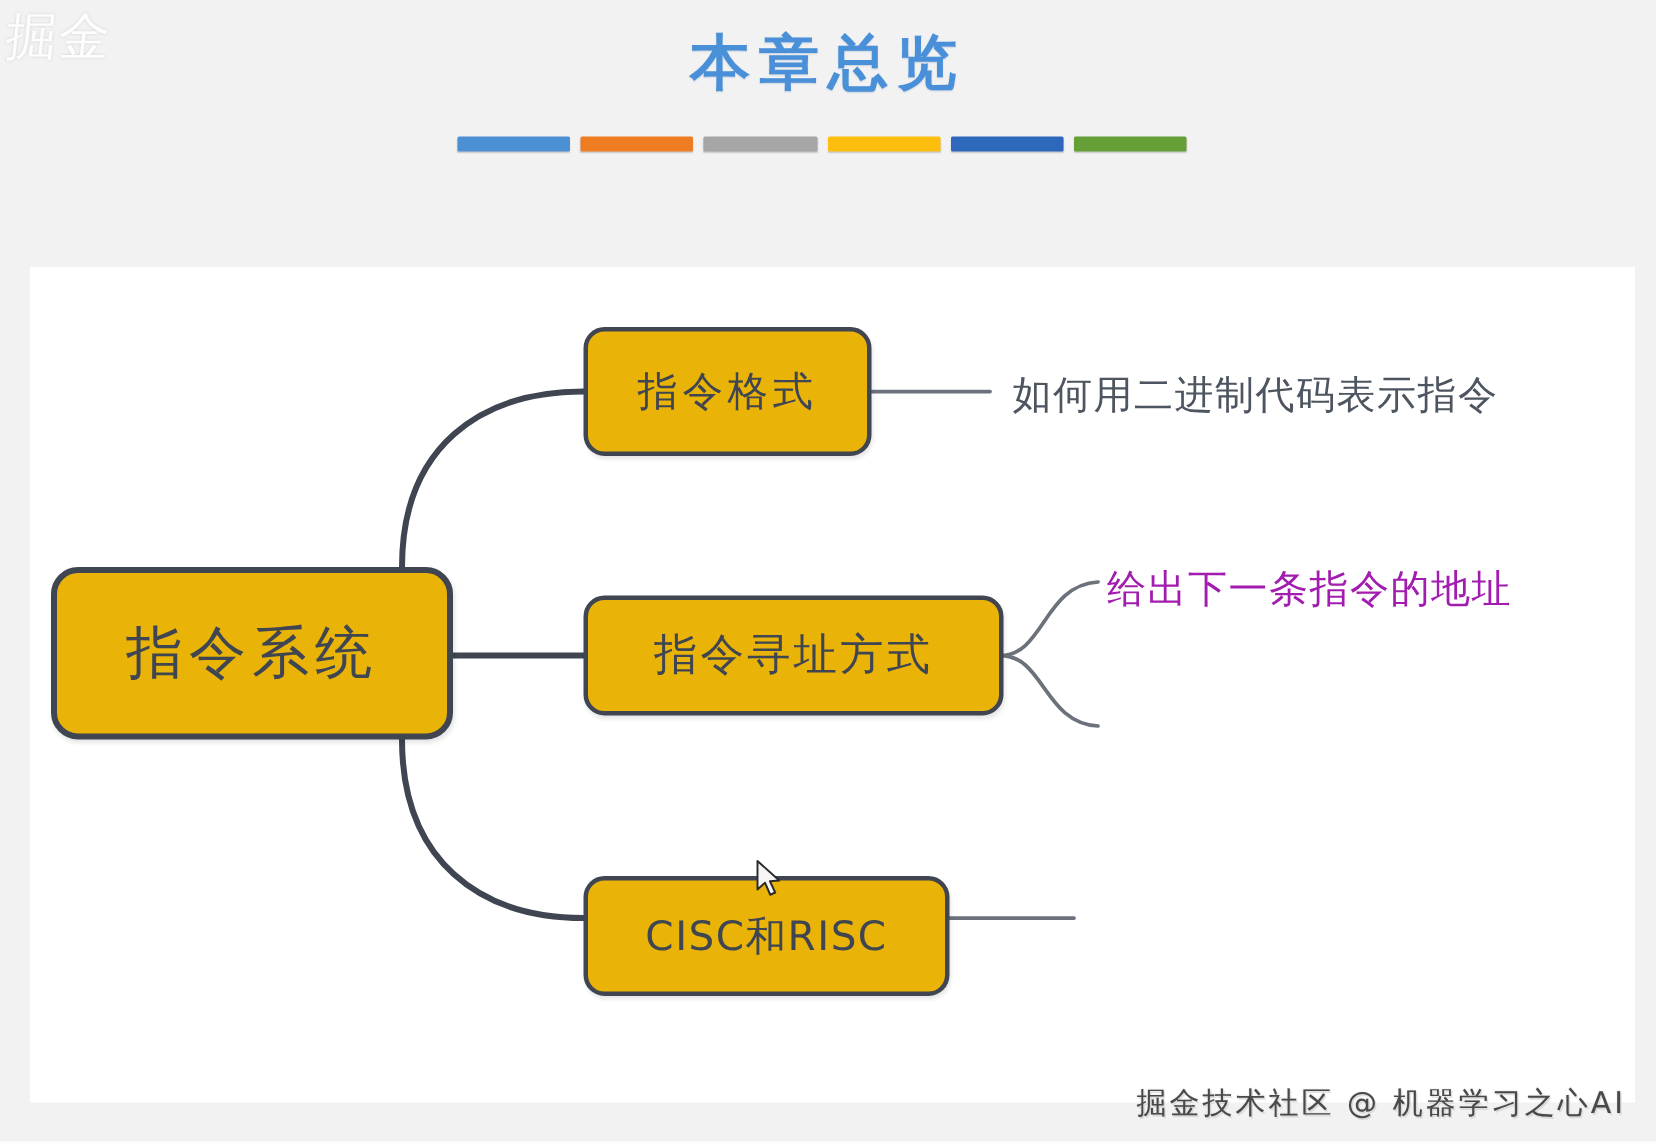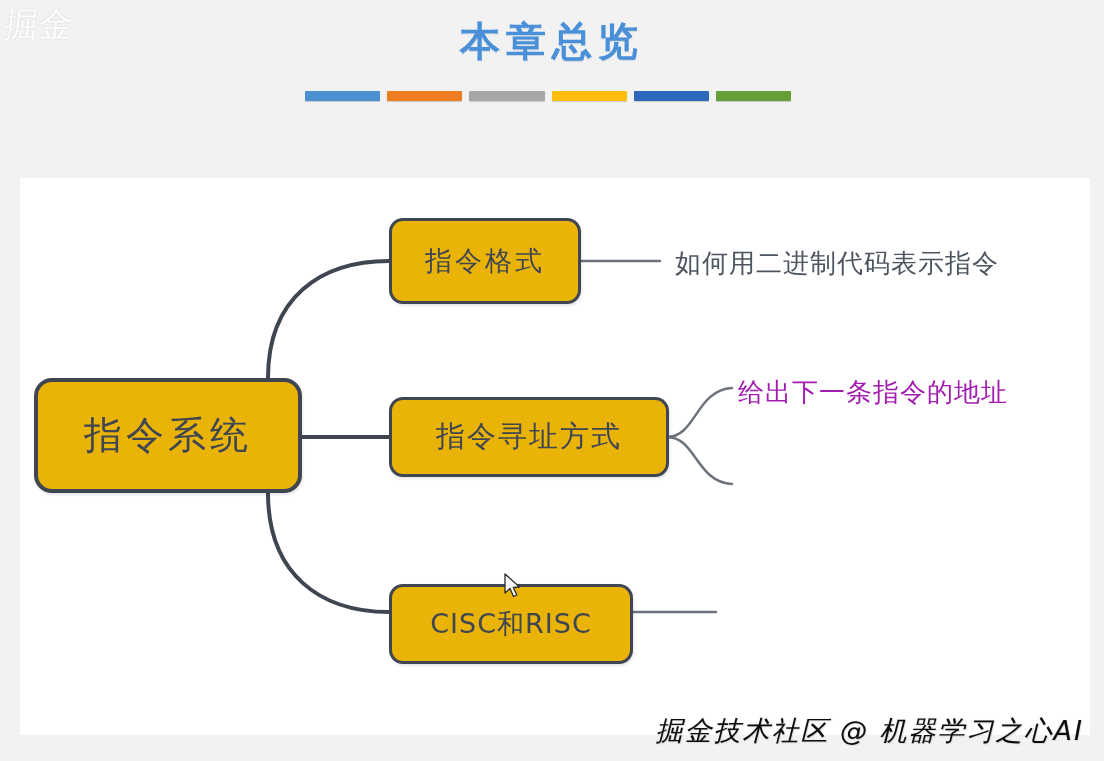--- a/index.html
+++ b/index.html
@@ -156,29 +156,28 @@
   #leaf-binary   { left: 655px; top: 68px;  }
   #leaf-next-addr{ left: 718px; top: 197px; }
   #leaf-obj-addr { left: 718px; top: 272px; }
   #leaf-two-dirs { left: 710px; top: 420px; }
 
   
   #bottom-watermark {
     position: absolute;
     right: 20px;
     bottom: 12px;
-    font-size: 27px;
-    color: #000000;
+    font-size: 20px;
+    color: #404040;
     letter-spacing: 2px;
     opacity: 0.95;
     text-shadow: 0 0 1px rgba(190,190,190,0.95),
                  1px 1px 0 rgba(205,205,205,0.6);
     pointer-events: none;
     white-space: nowrap;
-    font-style: italic;
   }
 
   
   #mouse-cursor {
     position: absolute;
     left: 504px;
     top: 573px;
     width: 18px;
     height: 26px;
     pointer-events: none;

